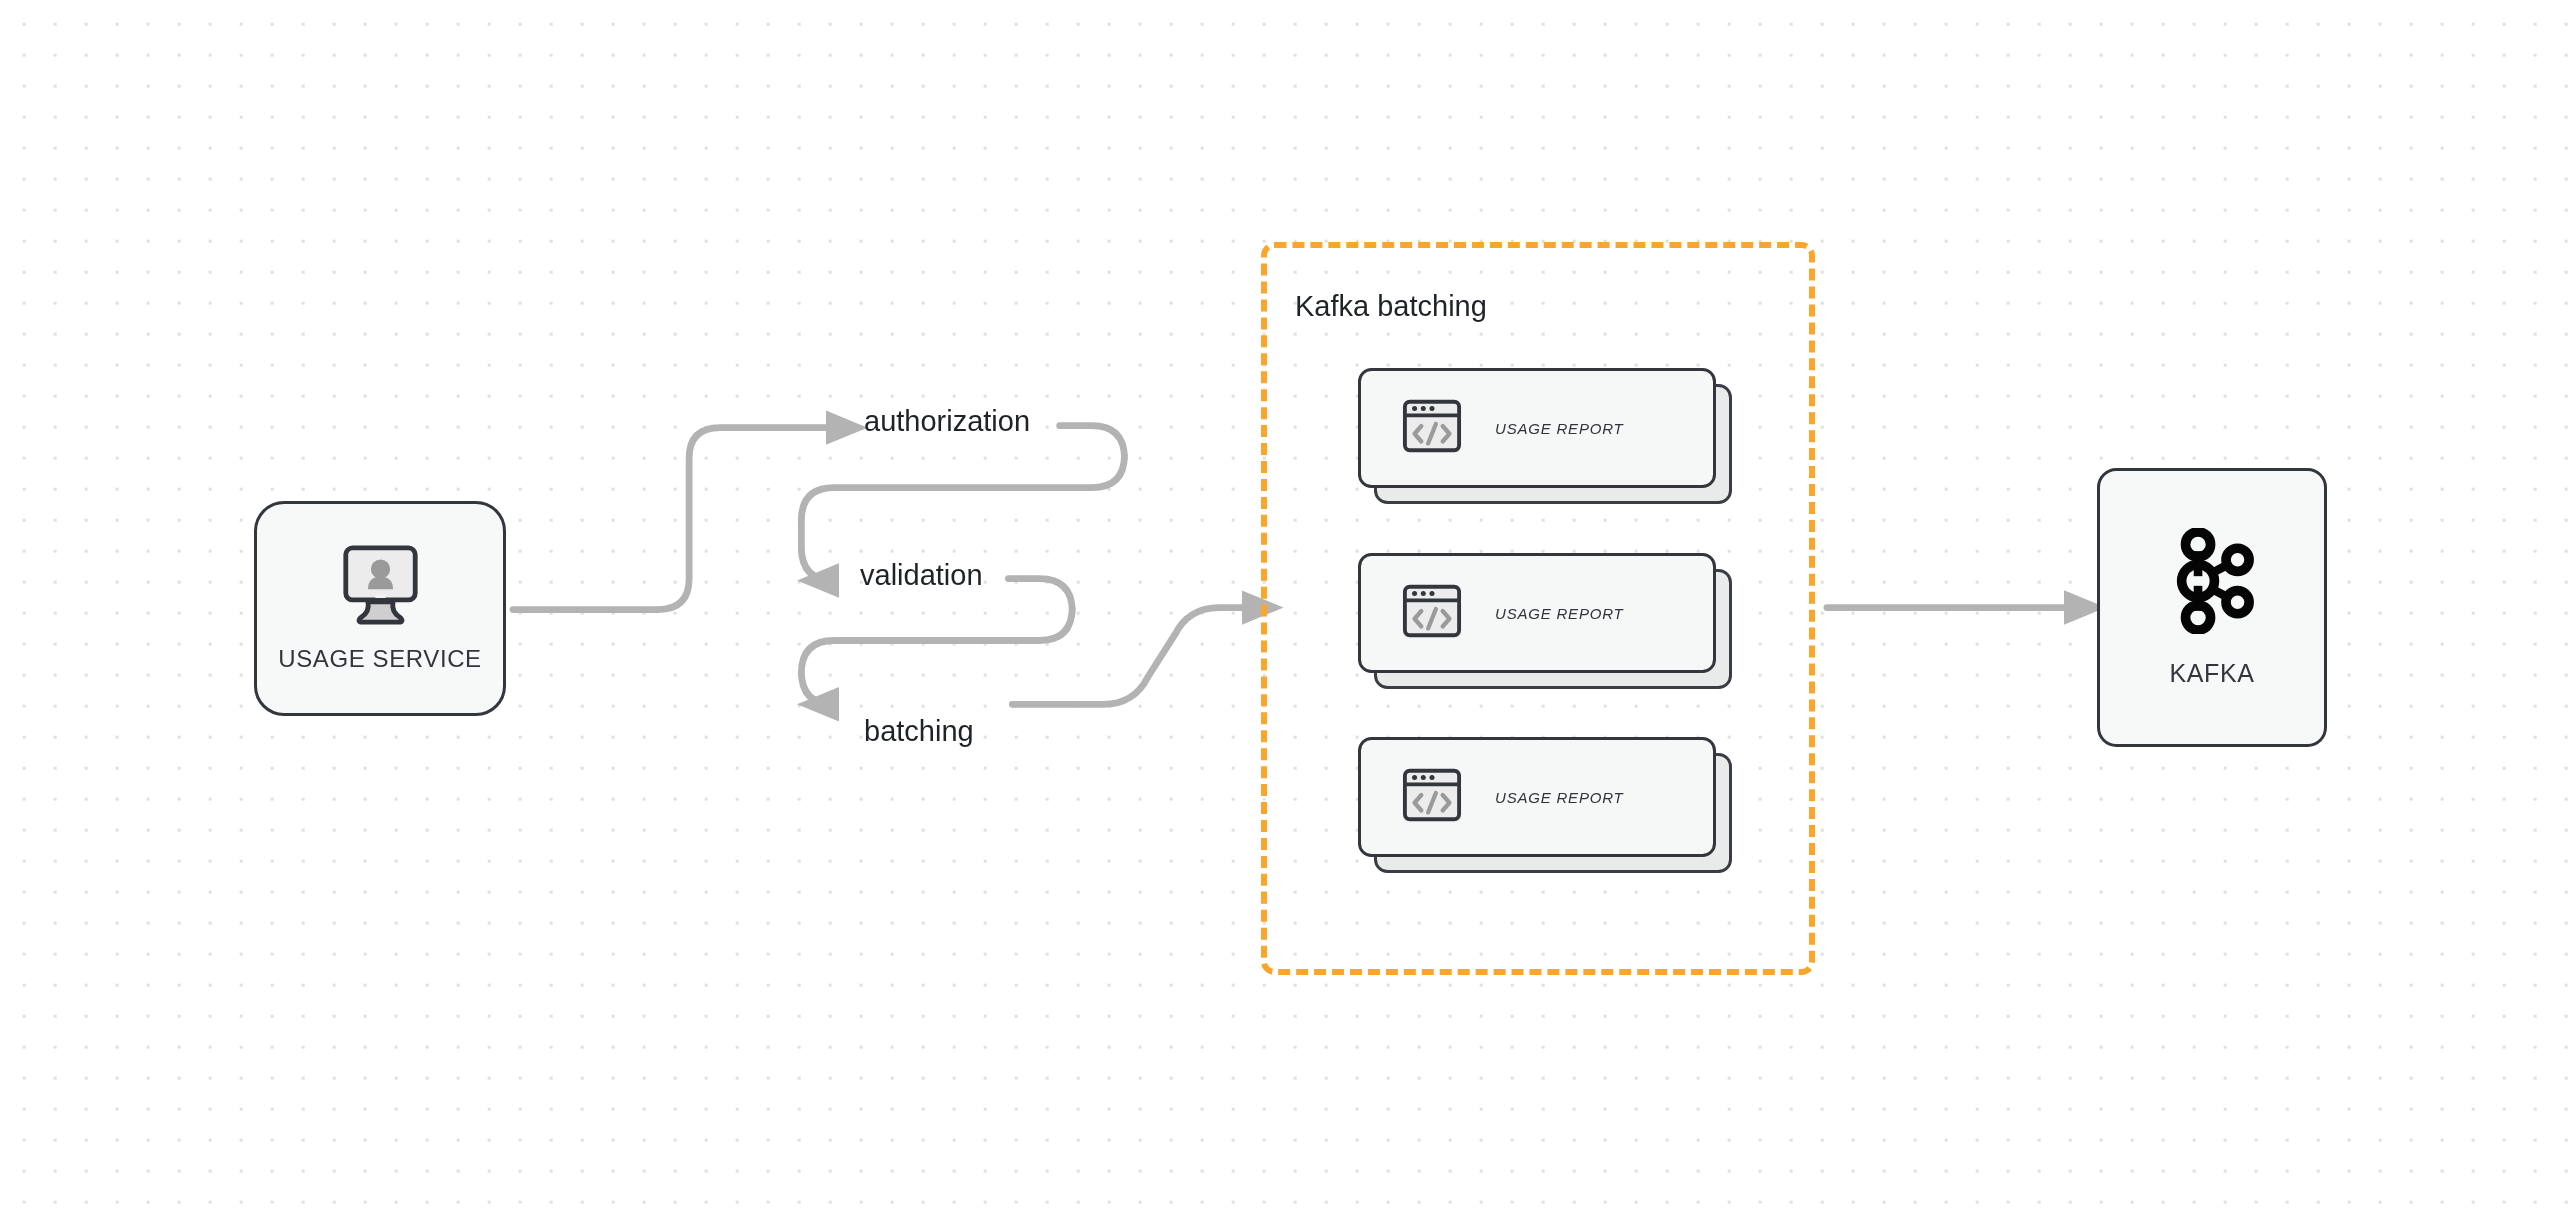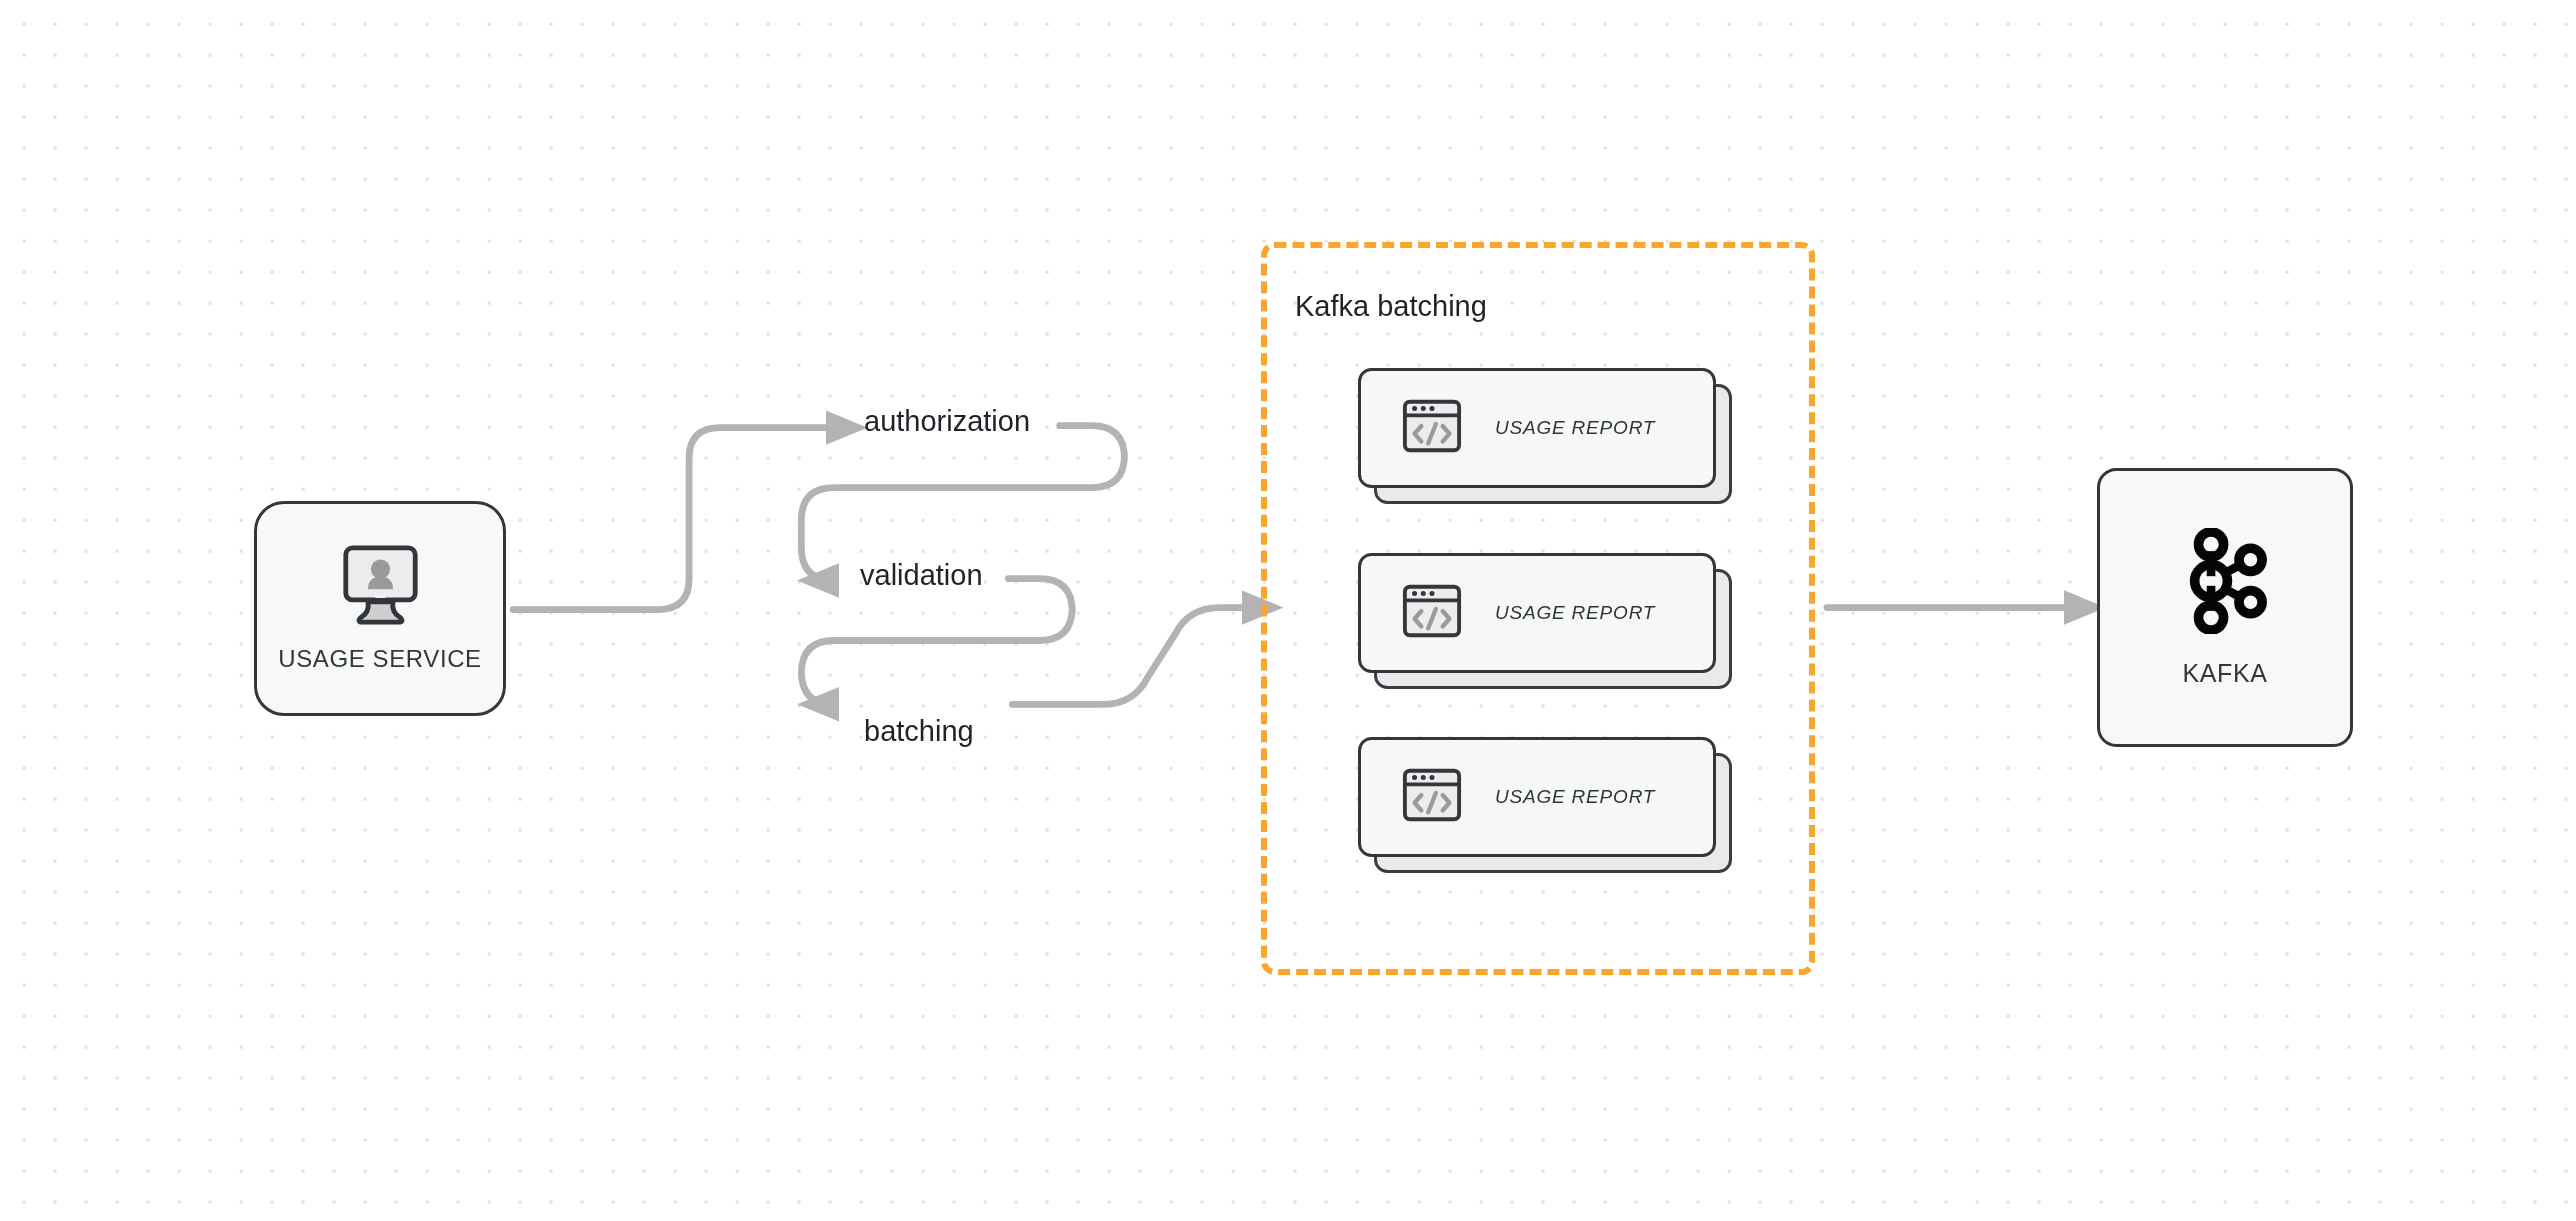--- a/index.html
+++ b/index.html
@@ -54,21 +54,21 @@
     width: 252px;
     height: 215px;
     border-radius: 30px;
   }
   #usage-service-node .icon-wrap { margin-bottom: 15.5px; }
 
   
   #kafka-node {
     left: 2097px;
     top: 468px;
-    width: 256px;
+    width: 230px;
     height: 279px;
     border-radius: 19.4px;
   }
   #kafka-node .icon-wrap { margin-bottom: 21px; }
   #kafka-node .node-caption { font-size: 25px; }
 
   
   #kafka-message-group {
     position: absolute;
     left: 1261px;
@@ -113,21 +113,21 @@
     box-sizing: border-box;
     background: #f6f7f7;
     border: 3.9px solid #33373d;
     border-radius: 13.5px;
     display: flex;
     align-items: center;
   }
   .report-icon { margin-left: 41px; flex: none; }
   .report-label {
     margin-left: 33px;
-    font-size: 19px;
+    font-size: 15px;
     font-style: italic;
     color: #2f333a;
     letter-spacing: 0.8px;
     white-space: nowrap;
   }
 
   #report-card-0 { left: 1358px; top: 368px; }
   #report-card-1 { left: 1358px; top: 553px; }
   #report-card-2 { left: 1358px; top: 737px; }
 

